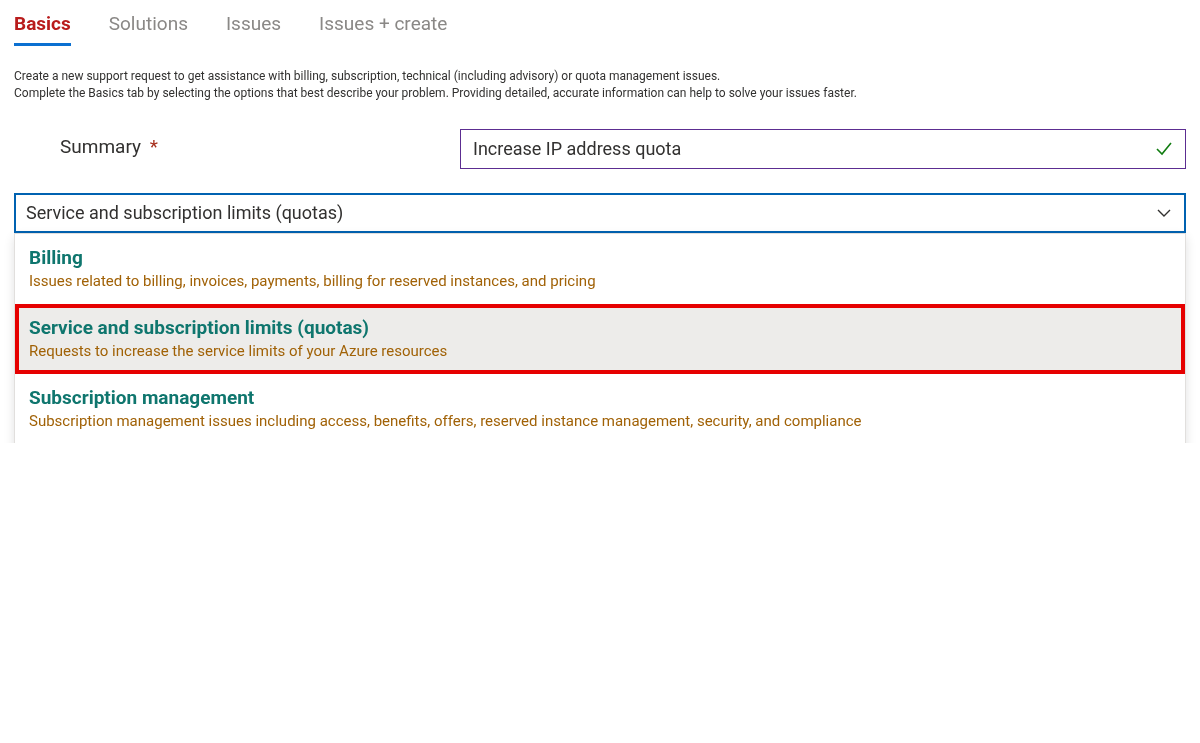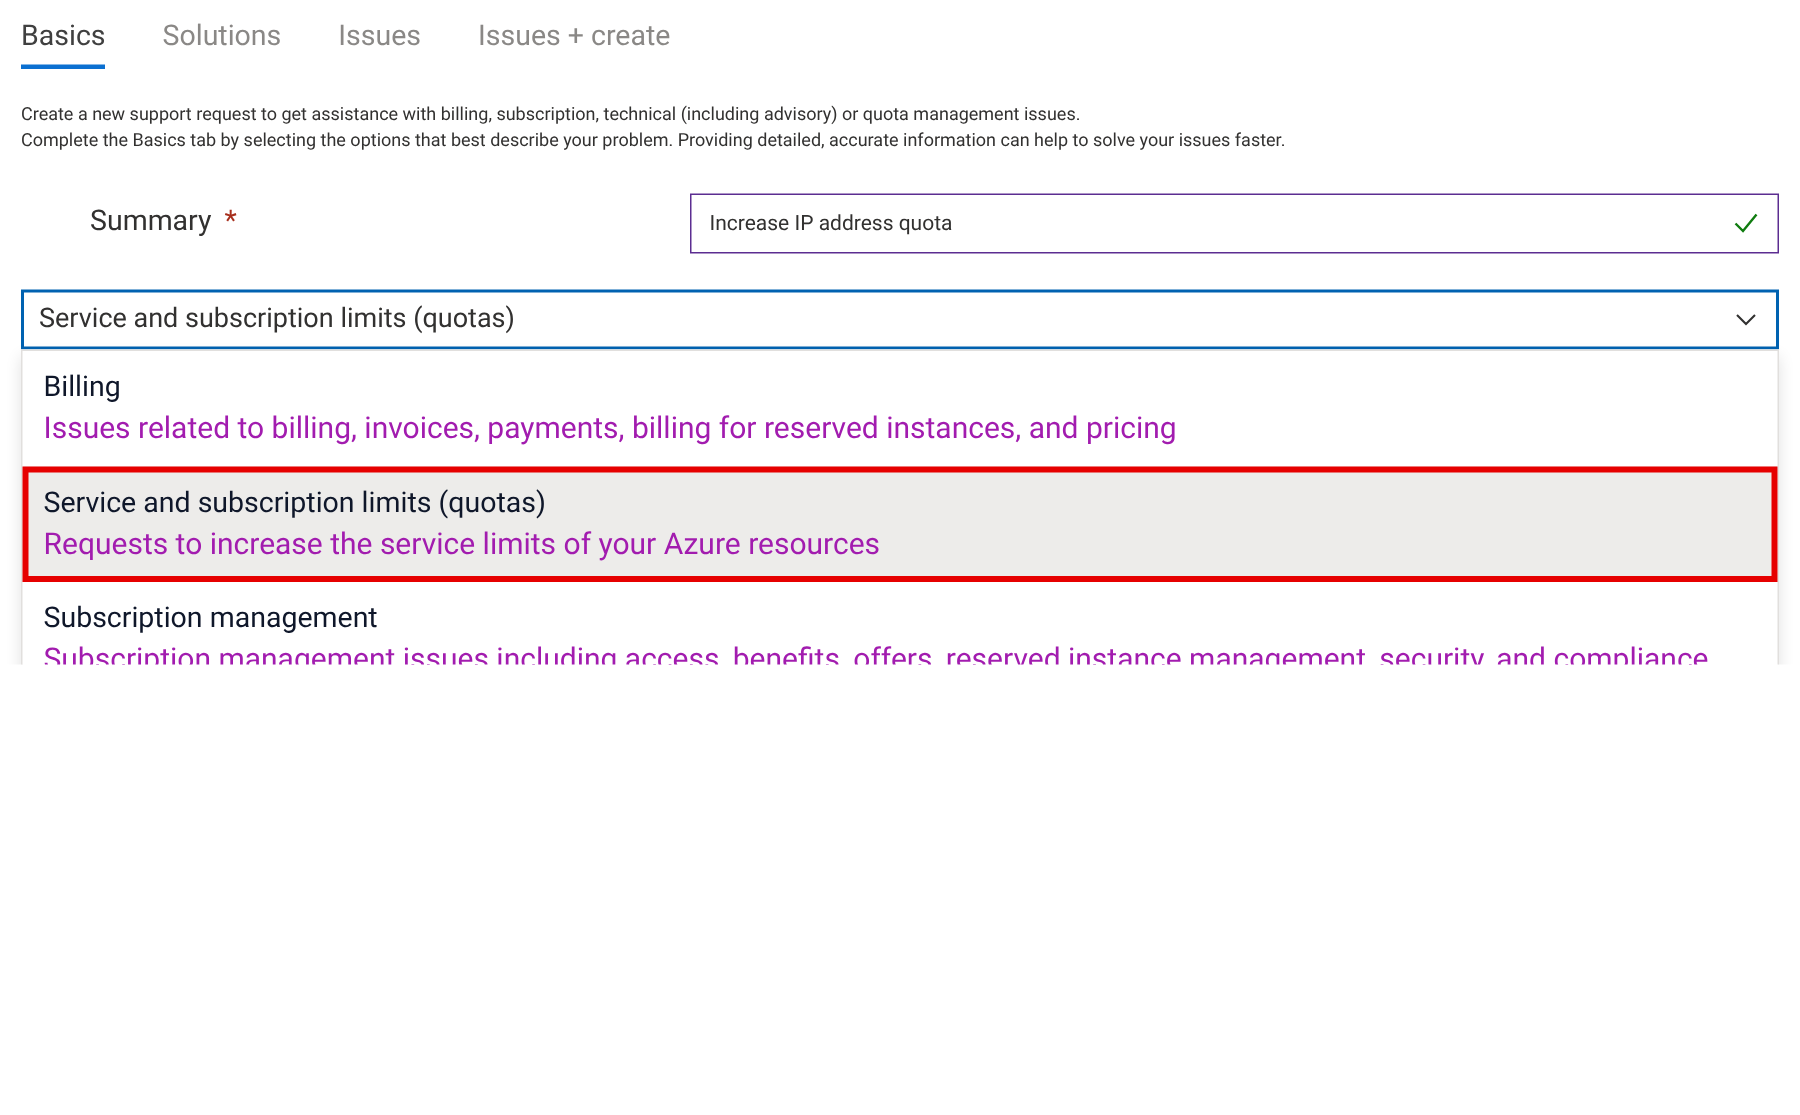--- a/index.html
+++ b/index.html
@@ -23,22 +23,22 @@
     border-bottom: none;
     margin-bottom: 22px;
   }
   .tab {
     padding: 4px 0 8px 0;
     cursor: pointer;
     color: #8a8886;
     font-size: 19px;
   }
   .tab.active {
-    color: #404040;
-    font-weight: 400;
+    color: #b91c1c;
+    font-weight: 700;
     border-bottom: 3px solid #0b70d1;
   }
 
   
   .intro {
     font-size: 12px;
     line-height: 1.45;
     color: #323130;
     margin-bottom: 26px;
   }
@@ -62,21 +62,21 @@
     flex: 1;
     position: relative;
   }
 
   
   .text-input {
     width: 100%;
     height: 40px;
     border: 1px solid #5c2d91; 
     padding: 0 44px 0 12px;
-    font-size: 14px;
+    font-size: 18px;
     font-family: inherit;
     color: #323130;
     background: #fff;
   }
   .check {
     position: absolute;
     right: 12px;
     top: 50%;
     transform: translateY(-50%);
     color: #107c10;
@@ -114,26 +114,27 @@
     background: #fff;
     border: 1px solid #e1dfdd;
     box-shadow: 0 4px 10px rgba(0,0,0,0.12);
     z-index: 5;
   }
   .option {
     padding: 12px 14px 12px 14px;
   }
   .option-title {
     font-size: 19px;
-    color: #0f172a;
+    color: #0f766e;
     margin-bottom: 2px;
+    font-weight: bold;
   }
   .option-desc {
-    font-size: 20px;
-    color: #a21caf;
+    font-size: 15px;
+    color: #a16207;
     line-height: 1.4;
   }
   .option.selected {
     background: #edecea;
   }
   .option.highlighted {
     border: 4px solid #e60000;
     padding: 8px 10px 8px 10px;
   }
 

